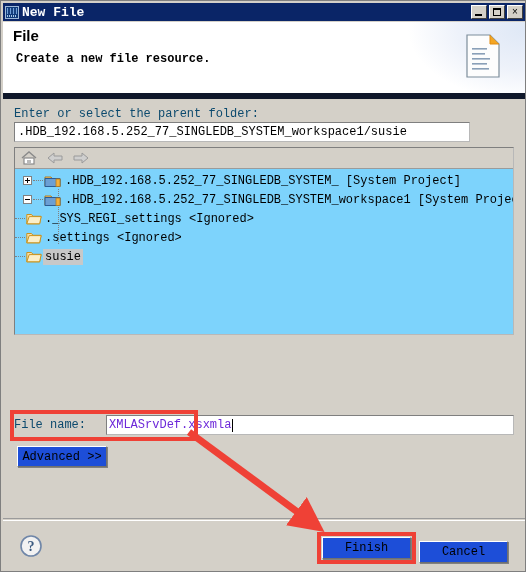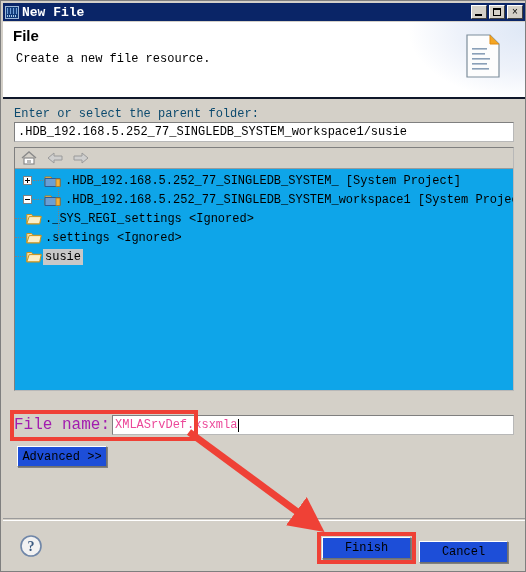--- a/index.html
+++ b/index.html
@@ -93,21 +93,21 @@
   }
   .glyph-min { position:absolute; left:3px; bottom:2px; width:7px; height:2px; background:#000; }
   .glyph-max { position:absolute; left:3px; top:2px; width:8px; height:8px; border:1px solid #000; border-top-width:2px; box-sizing:border-box;}
 
   
   .header {
     position: absolute;
     left: 2px; top: 21px;
     width: 522px; height: 77px;
     background: #ffffff;
-    border-bottom: 2px solid #0f172a;
+    border-bottom: 6px solid #0f172a;
     box-sizing: border-box;
     overflow: hidden;
   }
   .header-glow {
     position: absolute;
     right: 0; top: 0;
     width: 190px; height: 76px;
     background: radial-gradient(ellipse 150px 90px at 100% 10%, #dfe8f6 0%, #eef2fa 45%, #ffffff 78%);
   }
   .header-title {
@@ -117,57 +117,58 @@
     font-size: 15px;
     font-weight: bold;
     color: #000;
   }
   .header-sub {
     position: absolute;
     left: 13px; top: 30px;
     font-family: "Liberation Mono", monospace;
     font-size: 12px;
     color: #000;
+    font-weight: bold;
   }
   .doc-icon {
     position: absolute;
     right: 25px; top: 12px;
     width: 34px; height: 44px;
   }
 
   
   .lbl-parent {
     position: absolute;
     left: 13px; top: 106px;
     font-size: 12px;
     color: #0c4a6e;
   }
   .path-field {
     position: absolute;
     left: 13px; top: 121px;
-    width: 500px; height: 20px;
+    width: 456px; height: 20px;
     background: #ffffff;
     border: 1px solid #7f7f7f;
     border-right-color: #b8b8b8;
     border-bottom-color: #b8b8b8;
     box-sizing: border-box;
     display: flex;
     align-items: center;
     padding-left: 3px;
     font-size: 12px;
     color: #000;
     white-space: nowrap;
     overflow: hidden;
   }
 
   .tree-panel {
     position: absolute;
     left: 13px; top: 146px;
-    width: 500px; height: 244px;
-    background: #0ea5e9;
+    width: 500px; height: 188px;
+    background: #7dd3fc;
     border: 1px solid #7f7f7f;
     border-right-color: #b8b8b8;
     border-bottom-color: #b8b8b8;
     box-sizing: border-box;
     overflow: hidden;
   }
   .tree-toolbar {
     height: 21px;
     background: #d4d0c8;
     border-bottom: 1px solid #9b9b9b;
@@ -236,38 +237,38 @@
 
   
   .filename-row {
     position: absolute;
     left: 13px; top: 414px;
     width: 500px; height: 20px;
     display: flex;
     align-items: center;
   }
   .filename-label {
-    font-size: 16px;
-    color: #a21caf;
-    margin-right: 2px;
+    font-size: 12px;
+    color: #0c4a6e;
+    margin-right: 20px;
     white-space: nowrap;
   }
   .filename-input {
     flex: 1;
     height: 20px;
     background: #ffffff;
     border: 1px solid #7f7f7f;
     border-right-color: #b8b8b8;
     border-bottom-color: #b8b8b8;
     box-sizing: border-box;
     display: flex;
     align-items: center;
     padding-left: 2px;
     font-size: 12px;
-    color: #ec4899;
+    color: #6d28d9;
     position: relative;
   }
   .caret {
     display: inline-block;
     width: 1px;
     height: 13px;
     background: #000;
     margin-left: 1px;
   }
 

